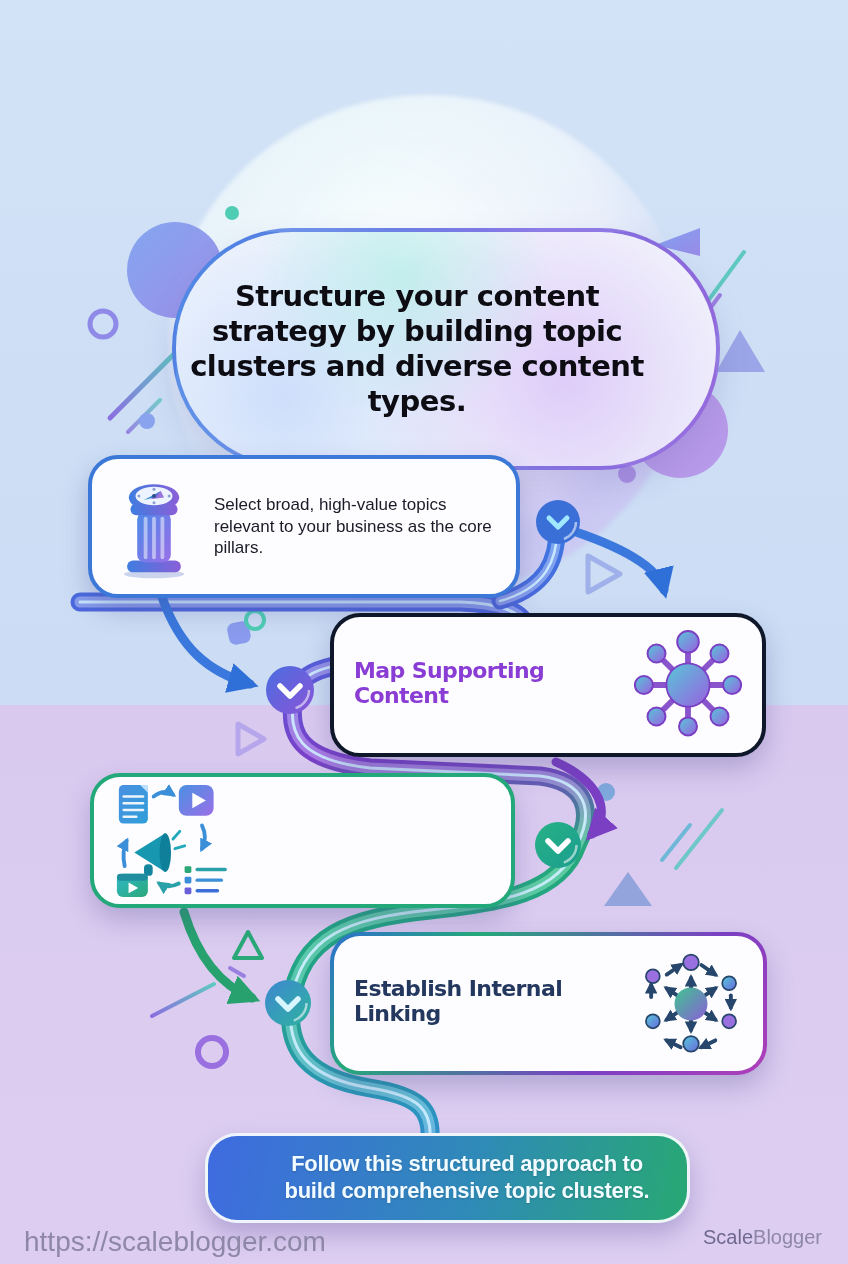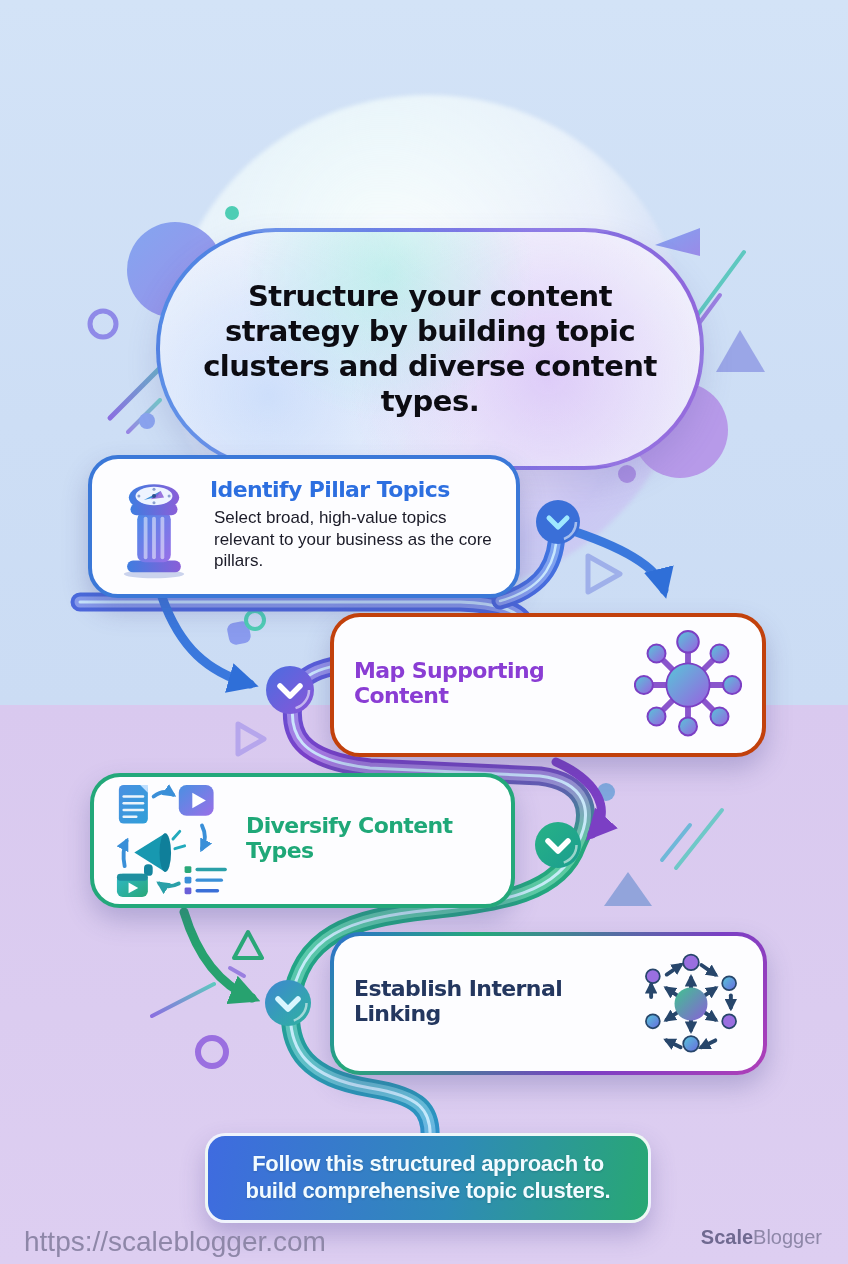--- a/index.html
+++ b/index.html
@@ -20,68 +20,68 @@
   svg{display:block}
   .layer{position:absolute;left:0;top:0;pointer-events:none;}
 
   
   .title{position:absolute;left:0;top:38px;width:848px;text-align:center;
     font-family:"DejaVu Sans","Liberation Sans",sans-serif;font-weight:800;
     font-size:48px;line-height:1.13;letter-spacing:-1.5px;}
   .t-dark{color:#2e3f63}.t-blue{color:#4f86e8}.t-purple{color:#8a4bd6}
 
   
-  .pill{position:absolute;left:156px;top:228px;width:540px;height:234px;border-radius:120px;
+  .pill{position:absolute;left:172px;top:228px;width:540px;height:234px;border-radius:120px;
     border:4px solid transparent;
     background:
       radial-gradient(circle at 42% 18%,rgba(160,235,225,.55) 0%,rgba(160,235,225,0) 40%),
       radial-gradient(circle at 72% 62%,rgba(205,170,245,.55) 0%,rgba(205,170,245,0) 48%),
       radial-gradient(circle at 20% 70%,rgba(170,200,250,.5) 0%,rgba(170,200,250,0) 45%),
       linear-gradient(#f4f7fd,#f1f5fc) padding-box,
       linear-gradient(100deg,#3d7de0 0%,#6a6ae0 55%,#8e5fd8 100%) border-box;
     box-shadow:0 14px 30px rgba(90,90,160,.18);
-    display:flex;align-items:center;justify-content:center;}
+    display:flex;align-items:center;}
   .pill-text{width:482px;text-align:center;color:#0c0c12;
     font-family:"DejaVu Sans","Liberation Sans",sans-serif;
     font-weight:800;font-size:29px;line-height:1.2;letter-spacing:-0.5px;}
 
   
   .card{position:absolute;background:#fdfdff;border-radius:30px;
     box-shadow:0 12px 26px rgba(70,70,140,.28);
     display:flex;align-items:center;gap:14px;padding:12px 20px;box-sizing:border-box;}
   .card1{left:88px;top:455px;width:432px;height:143px;border:4px solid #3b78d8;}
-  .card2{left:330px;top:613px;width:436px;height:144px;border:4px solid #c2410c;}
+  .card2{left:330px;top:613px;width:436px;height:144px;border:4px solid #0f172a;}
   .card3{left:90px;top:773px;width:425px;height:135px;border:4px solid #23a87a;}
   .card4{left:330px;top:932px;width:437px;height:143px;border:4px solid transparent;
     background:linear-gradient(#fdfdff,#fdfdff) padding-box,
     linear-gradient(135deg,#2f6fd0 0%,#24a87a 26%,#7b3fc4 68%,#b03fb8 100%) border-box;gap:42px;}
   .card-text{flex:1;min-width:0;}
   .card-title{font-family:"DejaVu Sans","Liberation Sans",sans-serif;font-weight:800;
     font-size:22px;letter-spacing:-0.6px;margin:0 0 5px 0;}
   .card1 .card-title{color:#2d6fe0}
   .card2 .card-title{color:#8a3dd4}
   .card3 .card-title{color:#1fa878}
   .card4 .card-title{color:#24375f}
   .card-desc{font-size:17px;line-height:1.27;color:#1b1b28;margin:4px;}
   .icon-box{flex:0 0 auto;display:flex;align-items:center;justify-content:center;}
 
   
-  .conclusion{position:absolute;left:205px;top:1133px;width:440px;height:84px;border-radius:20px;
+  .conclusion{position:absolute;left:205px;top:1133px;width:440px;height:84px;border-radius:32px;
     background:linear-gradient(100deg,#3f6be0 0%,#2f8ab8 55%,#28a873 100%);
     border:3px solid rgba(255,255,255,.92);
     box-shadow:0 12px 24px rgba(80,70,150,.3);
-    display:flex;align-items:center;justify-content:center;}
+    display:flex;align-items:center;justify-content:center;padding-left:39px;}
   .conclusion-text{width:400px;text-align:center;color:#f2fbff;font-weight:700;
     font-size:22px;line-height:1.22;letter-spacing:-0.3px;
     text-shadow:0 1px 2px rgba(20,60,80,.25);}
 
   
   .footer-url{position:absolute;left:24px;top:1226px;font-size:28px;color:#8e87a8;}
   .footer-brand{position:absolute;right:26px;top:1226px;font-size:20px;color:#8e87a8;}
-  .footer-brand .b{font-weight:700;color:#6f6990;}
+  .footer-brand .b{font-weight:400;color:#6f6990;}
 </style>
 </head>
 <body>
 
 <div class="canvas">
   <div class="bg-top"></div>
   <div class="bg-bottom"></div>
   <div class="glow"></div>
 
   <svg class="layer" width="848" height="1264">
@@ -198,21 +198,20 @@
         <circle cx="32" cy="25" r="1.8" fill="#8a9fd0"></circle>
           <circle cx="68" cy="25" r="1.8" fill="#8a9fd0"></circle>
         <circle cx="50" cy="17" r="1.8" fill="#8a9fd0"></circle>
           <circle cx="50" cy="33" r="1.8" fill="#8a9fd0"></circle>
         <polygon points="38,30 58,19 54,26" fill="#3a8fd8"></polygon>
         <polygon points="58,19 62,27 46,29" fill="#8a5fd8" opacity="0.85"></polygon>
         <circle cx="50" cy="25" r="2.4" fill="#2e4f8f"></circle>
       </svg>
     </div>
     <div class="card-text">
-      <div class="card-title">Identify Pillar Topics</div>
       <p class="card-desc">Select broad, high-value topics relevant to your business as the core pillars.</p>
     </div>
   </div>
 
   <div class="card card2">
     <div class="card-text">
       <div class="card-title">Map Supporting Content</div>
     </div>
     <div class="icon-box">
       <svg width="108" height="114" viewBox="0 0 120 120">
@@ -296,21 +295,20 @@
           <rect x="72" y="86" width="7" height="7" rx="1.5" fill="#2aa878"></rect>
           <line x1="85" y1="89.5" x2="114" y2="89.5" stroke="#2aa0a8" stroke-width="3.5" stroke-linecap="round"></line>
           <rect x="72" y="97" width="7" height="7" rx="1.5" fill="#3a8fd8"></rect>
           <line x1="85" y1="100.5" x2="110" y2="100.5" stroke="#3a8fd8" stroke-width="3.5" stroke-linecap="round"></line>
           <rect x="72" y="108" width="7" height="7" rx="1.5" fill="#6a5fd8"></rect>
           <line x1="85" y1="111.5" x2="106" y2="111.5" stroke="#3a6fd8" stroke-width="3.5" stroke-linecap="round"></line>
         </g>
       </svg>
     </div>
     <div class="card-text">
-      <div class="card-title">Diversify Content Types</div>
     </div>
   </div>
 
   <div class="card card4">
     <div class="card-text">
       <div class="card-title">Establish Internal Linking</div>
     </div>
     <div class="icon-box">
       <svg width="104" height="114" viewBox="0 0 120 120">
         <defs>

